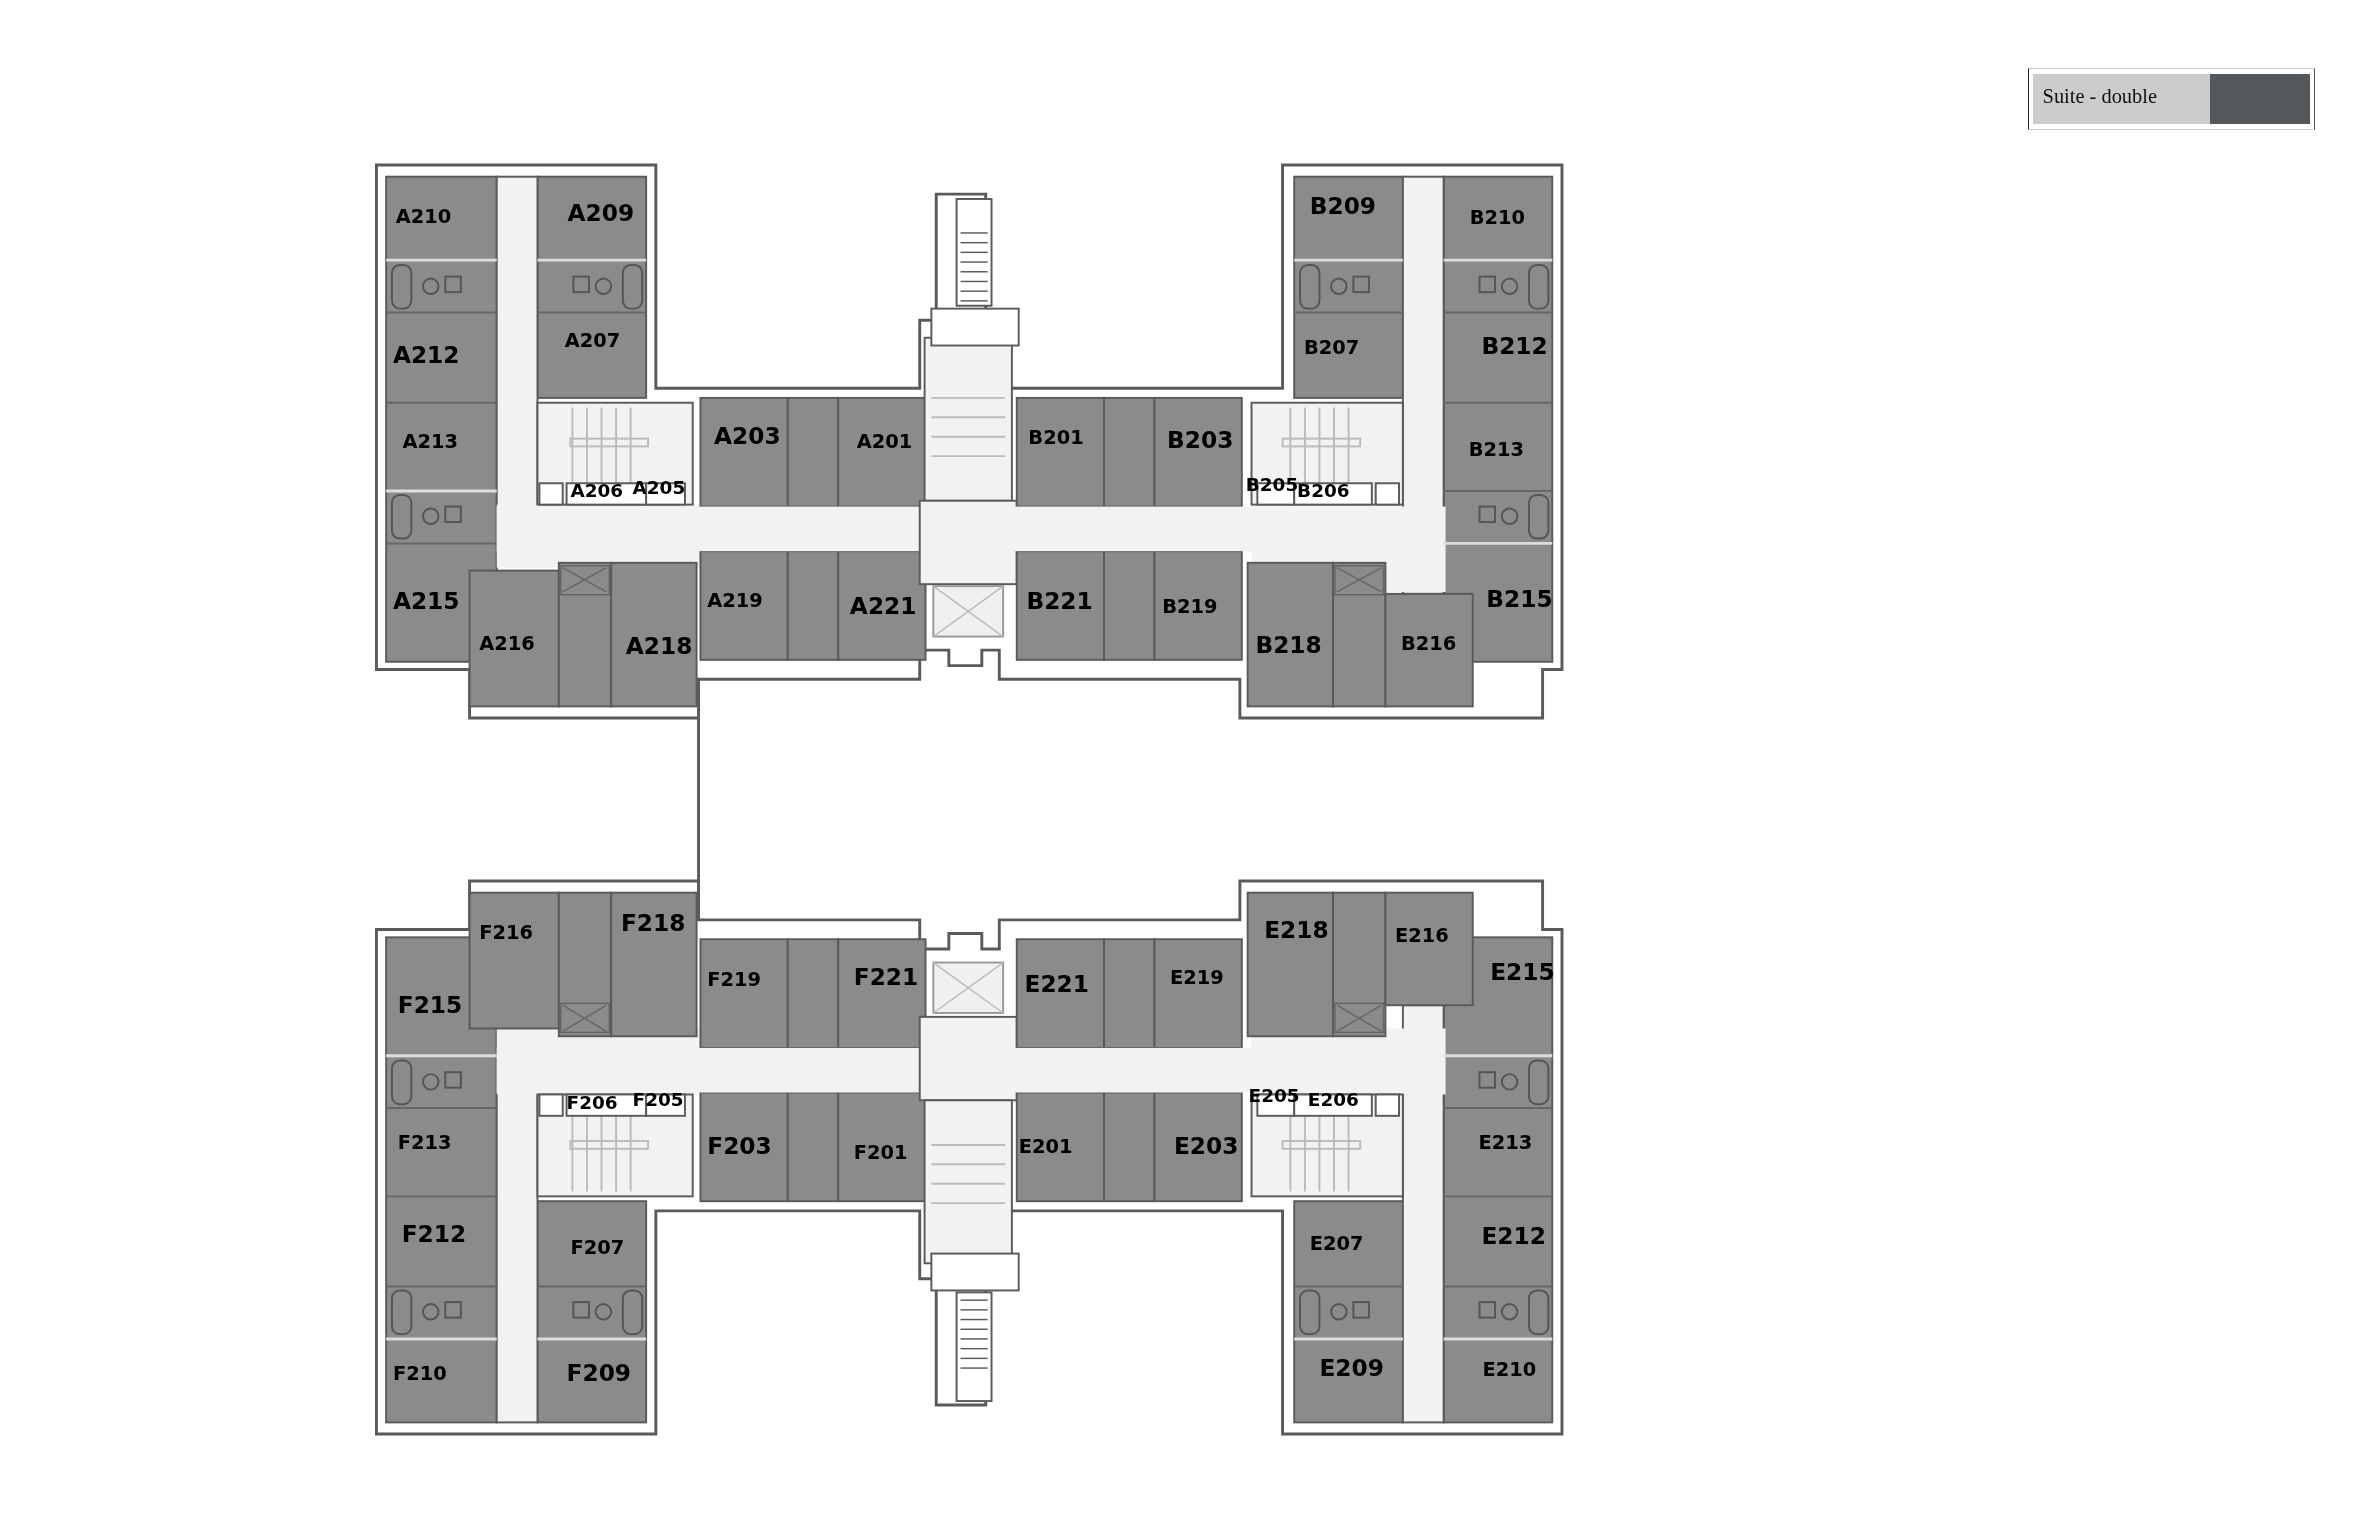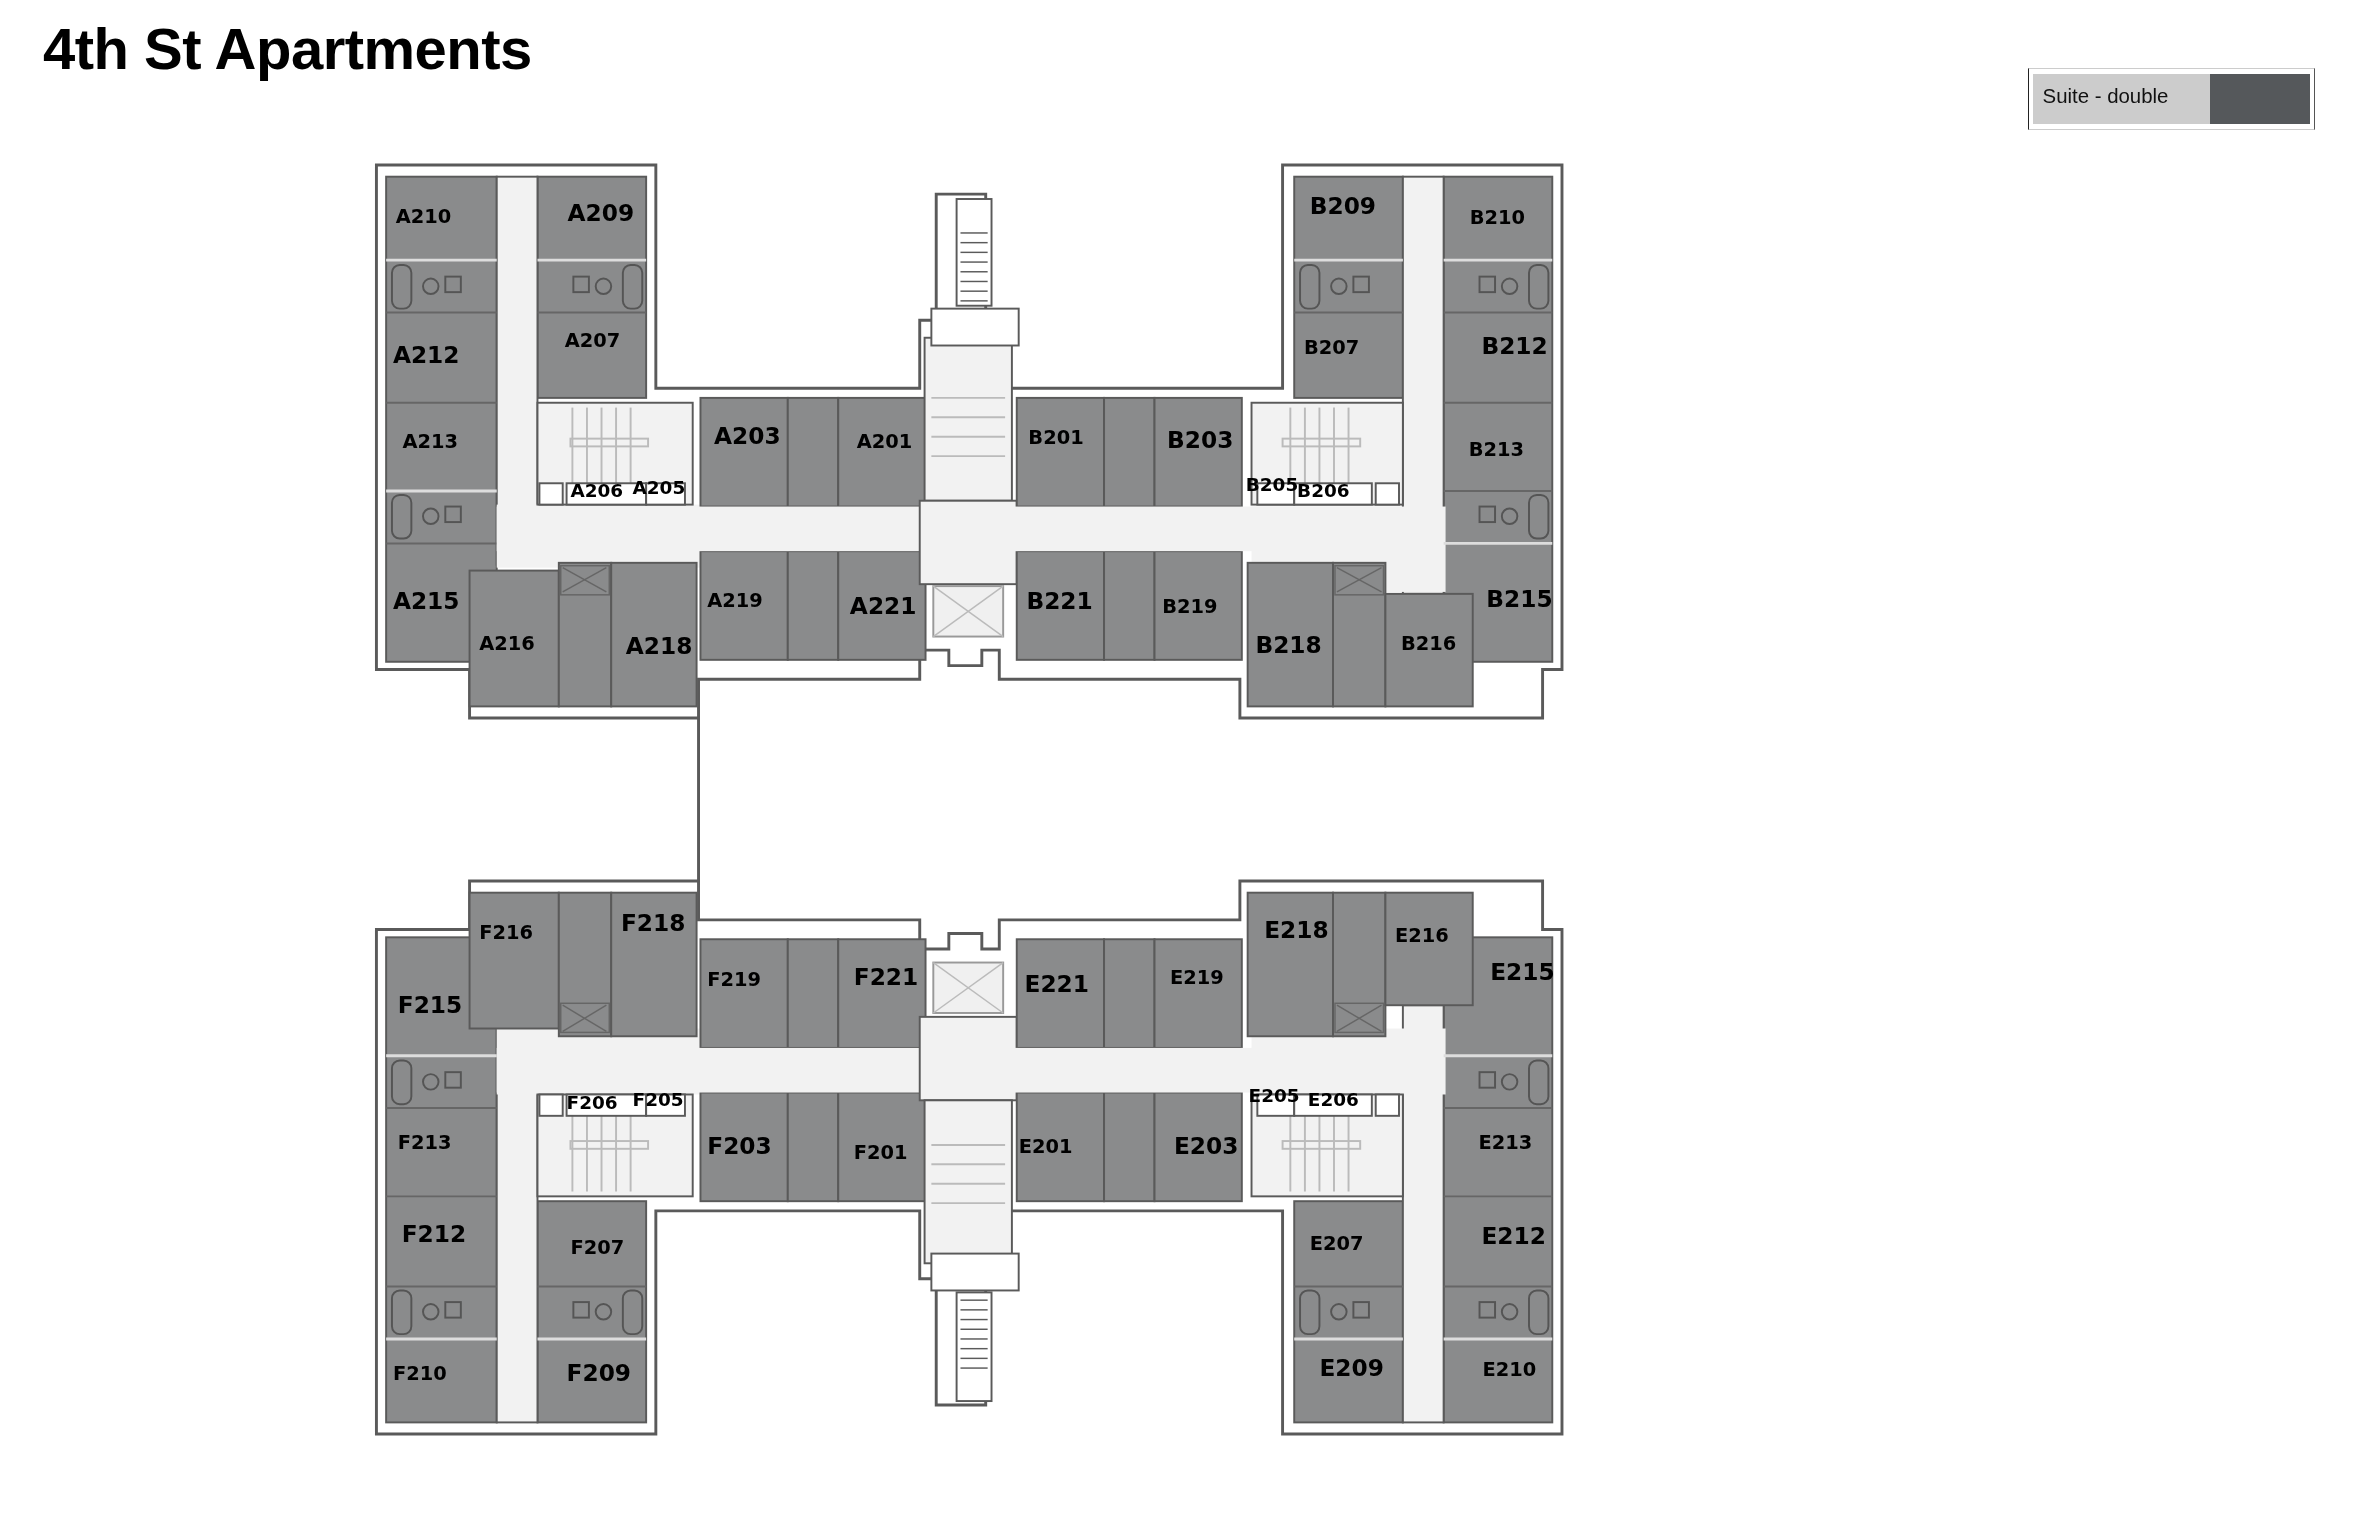--- a/index.html
+++ b/index.html
@@ -1,28 +1,27 @@
 <!DOCTYPE html>
 <html><head>
 <meta charset="utf-8">
 <style>
   html, body { margin: 0; padding: 0; background: #ffffff; }
   body { width: 2375px; height: 1537px; position: relative; overflow: hidden; font-family: "Liberation Sans", sans-serif; }
   .title { position: absolute; left: 43px; top: 13.6px; font-family: "Liberation Sans", sans-serif; font-weight: bold; font-size: 58px; line-height: 70px; color: #000; letter-spacing: -0.5px; }
   .legend { position: absolute; left: 2028px; top: 68px; width: 287px; height: 62px; border-left: 1.9px solid #222; border-right: 1.9px solid #555; border-top: 1px solid #ccc; border-bottom: 1px solid #ccc; display: flex; align-items: stretch; padding: 4.9px 3.9px; box-sizing: border-box; }
-  .legend-label { background: #cccccc; flex: 0 0 177px; font-family: Liberation Sans, sans-serif; font-size: 20.4px; color: #111; padding: 11.6px 9.7px; box-sizing: border-box; }
+  .legend-label { background: #cccccc; flex: 0 0 177px; font-family: Liberation Serif, serif; font-size: 20.4px; color: #111; padding: 11.6px 9.7px; box-sizing: border-box; }
   .legend-swatch { flex: 1; background: #55585b; }
   svg.plan { position: absolute; left: 0; top: 0; }
   .room-label { font-family: "DejaVu Sans", sans-serif; font-weight: bold; fill: #000; }
 </style>
 </head>
 <body>
 
 <div class="title">
-  <div>4th St Apartments</div>
 </div>
 
 <div class="legend">
   <div class="legend-label">Suite - double</div>
   <div class="legend-swatch" style="background: rgb(85, 88, 91);"></div>
 </div>
 
 <svg class="plan" width="2375" height="1537" viewBox="0 0 2448 1584">
   <defs>
     <g id="bath-h">

